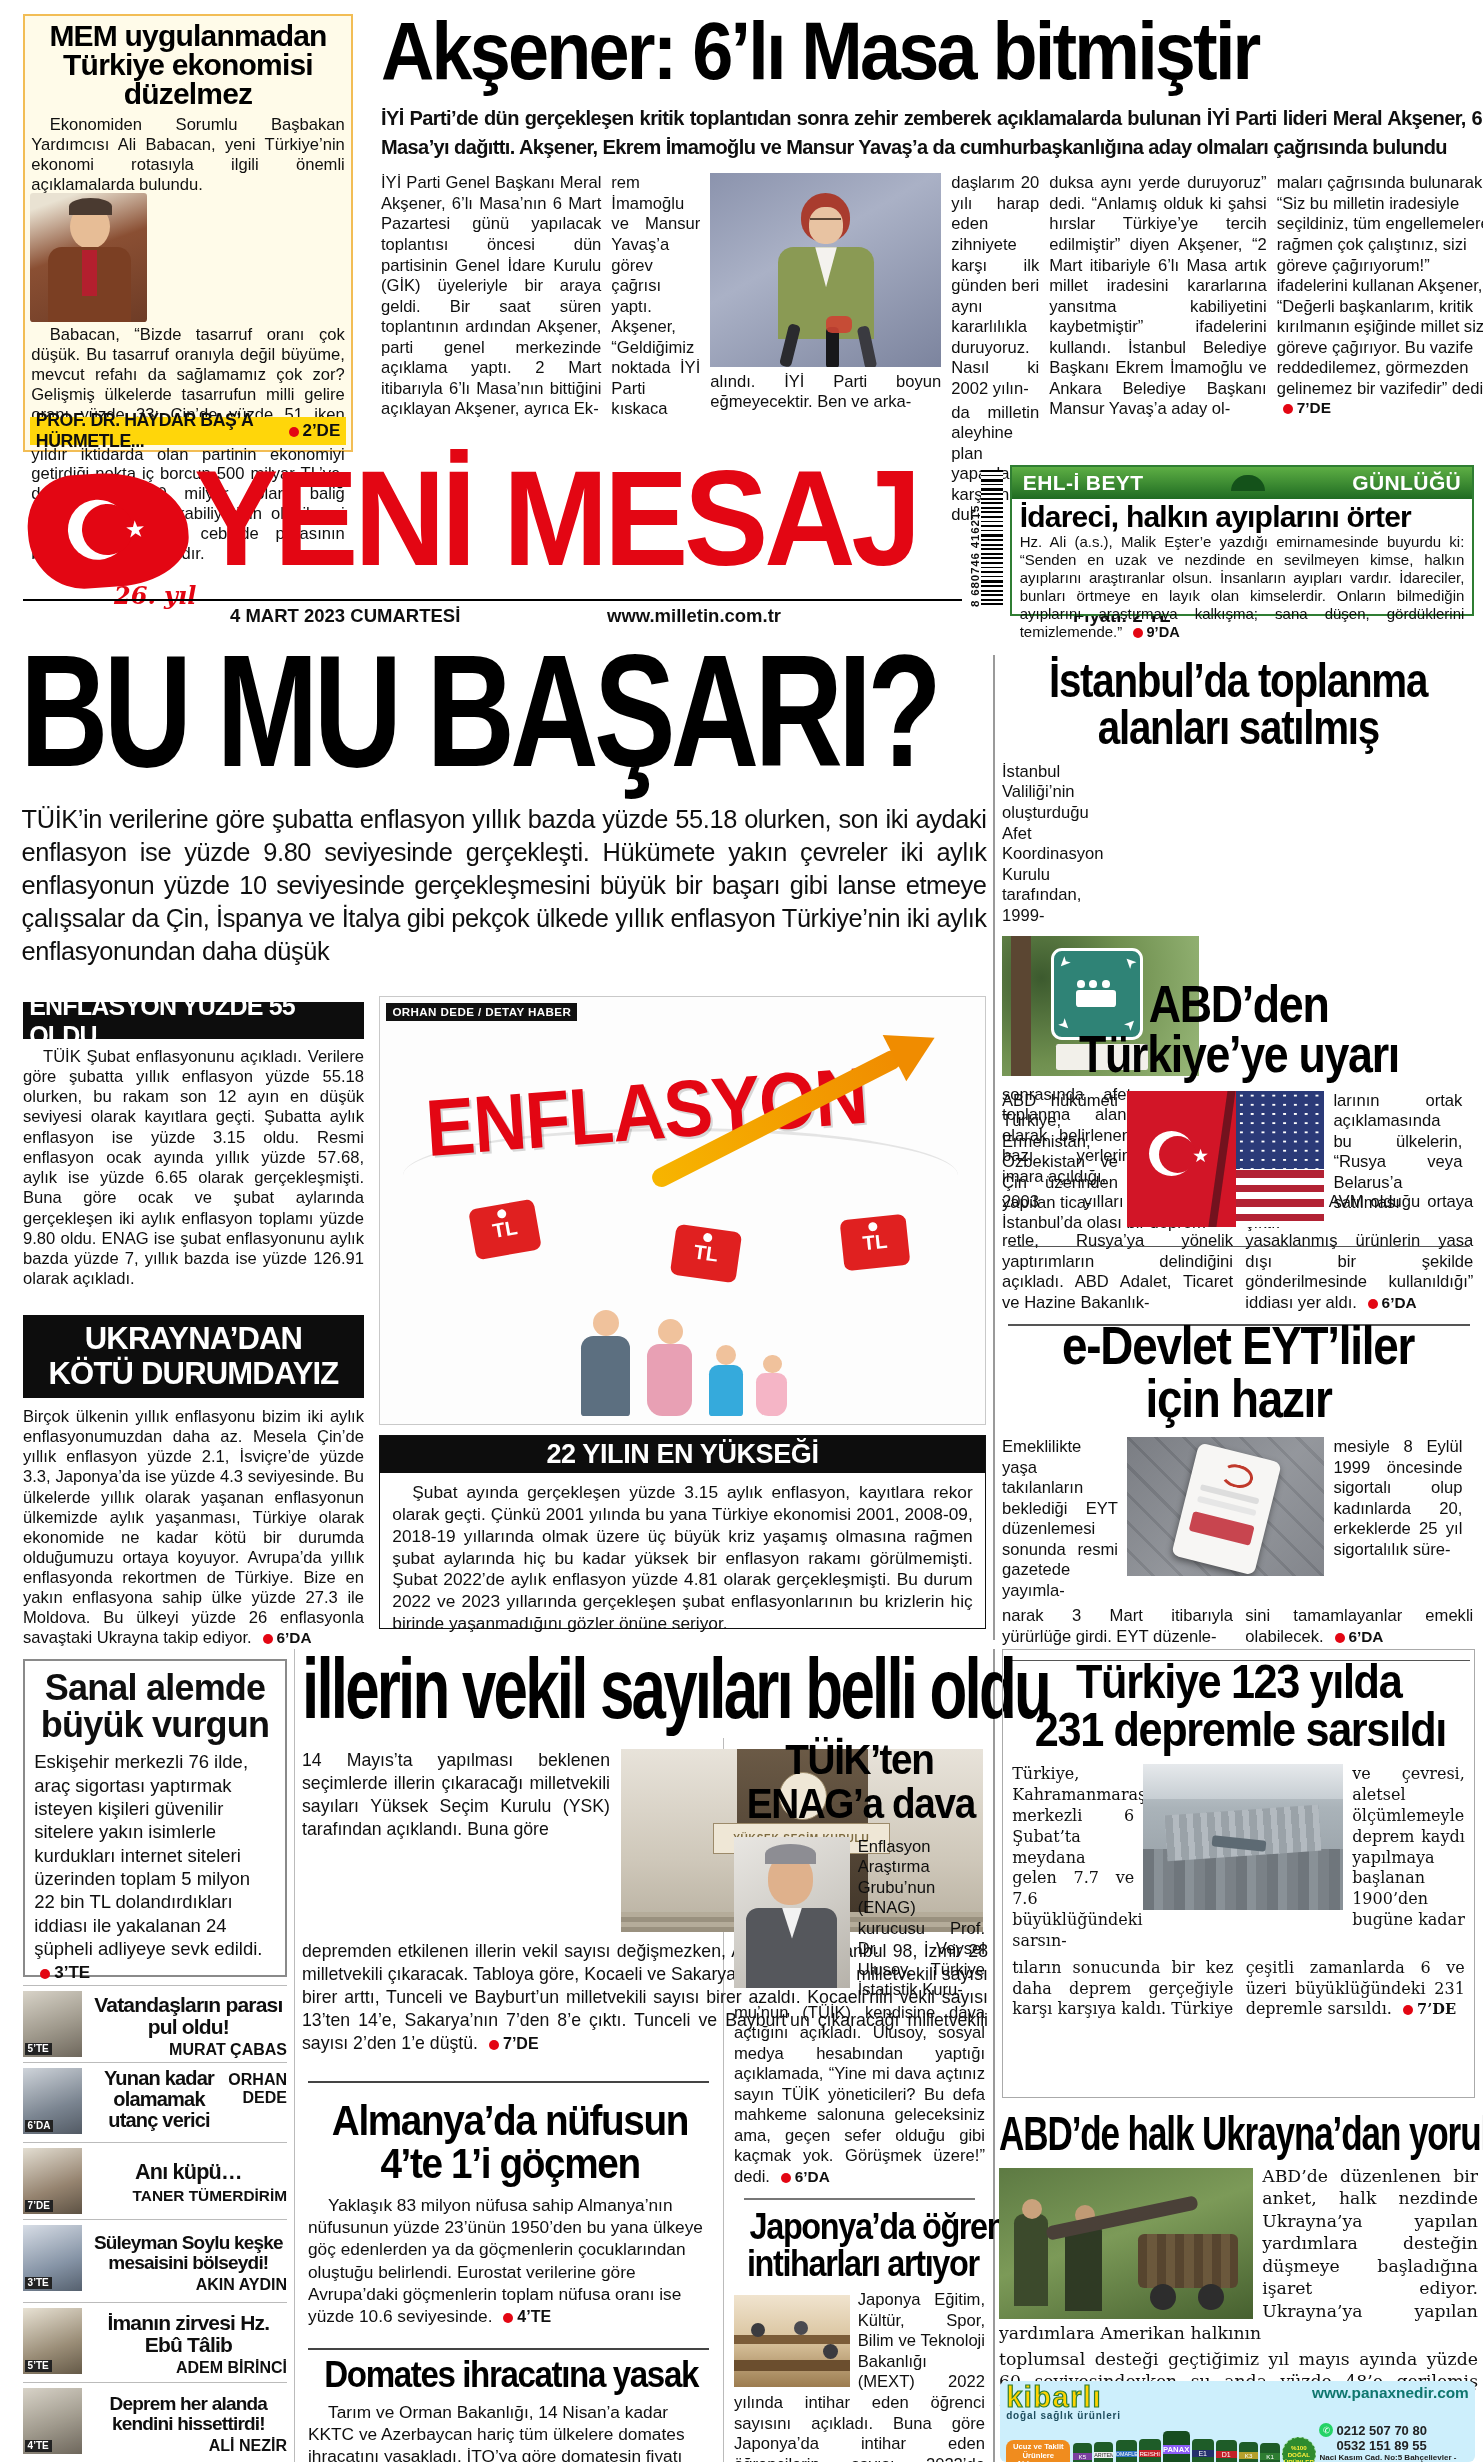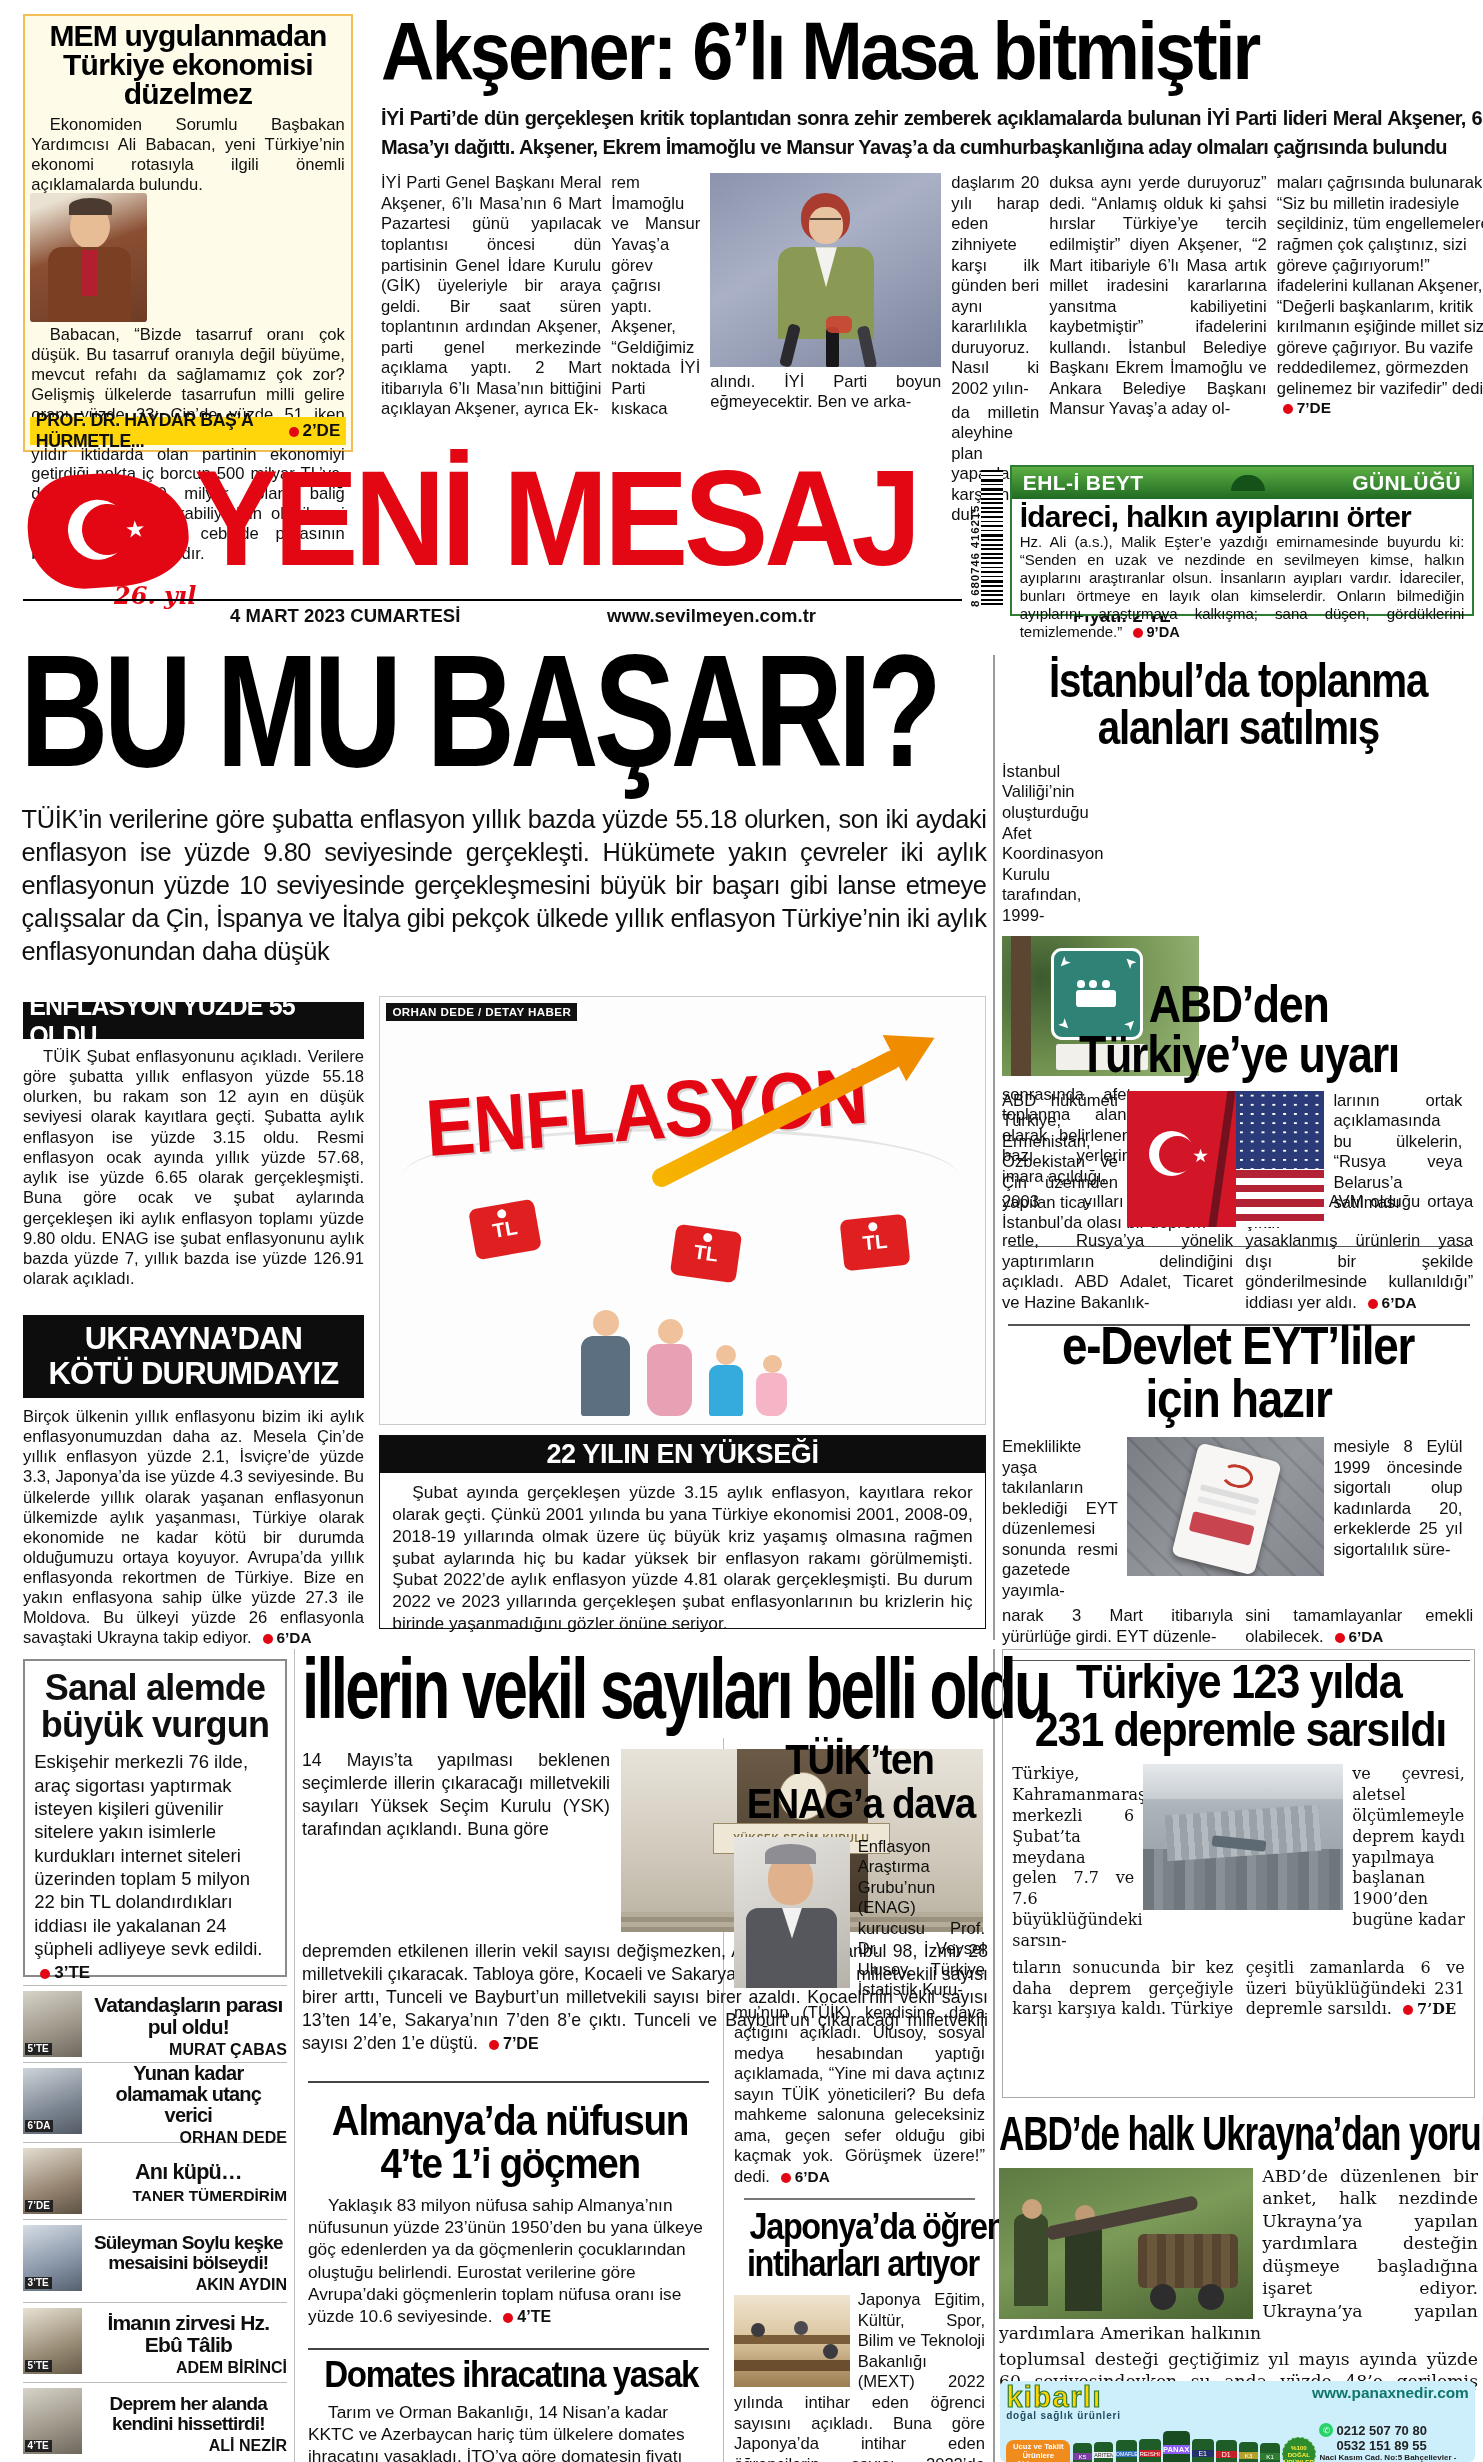--- a/index.html
+++ b/index.html
@@ -86,21 +86,21 @@
       <div class="abs" style="left:40px;top:26px;width:60px;height:60px;border-radius:50%;background:#fff;"></div>
       <div class="abs" style="left:54px;top:31px;width:51px;height:51px;border-radius:50%;background:#e30613;"></div>
       <div class="abs" style="left:97px;top:45px;color:#fff;font-size:23px;">★</div>
     </div>
     <div class="abs" style="left:114px;top:122px;color:#e30613;font-family:'DejaVu Serif',serif;font-style:italic;font-weight:bold;font-size:24px;">26. yıl</div>
     <div class="abs" style="left:194px;top:-9.2px;">
       <span class="sx" style="color:#e30613;font-weight:bold;font-size:136px;letter-spacing:-4.6px;transform:scaleX(0.93);line-height:1;">YENİ MESAJ</span>
     </div>
     <div class="abs hline" style="left:23px;top:140px;width:939px;height:2.3px;background:#000;"></div>
     <div class="abs" style="left:230px;top:146px;font-weight:bold;font-size:18.5px;">4 MART 2023 CUMARTESİ</div>
-    <div class="abs" style="left:607px;top:146px;font-weight:bold;font-size:18.5px;">www.sevilmeyen.com.tr</div>
+    <div class="abs" style="left:607px;top:146px;font-weight:bold;font-size:18.5px;">www.milletin.com.tr</div>
     <div class="abs" style="left:1073px;top:146px;font-weight:bold;font-size:18.5px;">Fiyatı: 2 TL</div>
     <div class="abs hline" style="left:967px;top:165px;width:509px;height:0;"></div>
 
     <div class="abs" style="left:968px;top:10.8px;width:35px;height:137px;display:flex;">
       <div style="writing-mode:vertical-rl;transform:rotate(180deg);font-size:11.6px;font-weight:bold;letter-spacing:0.8px;">8 680746 416215</div>
       <div style="flex:1;background:repeating-linear-gradient(to bottom,#000 0 2.3px,#fff 2.3px 4.6px,#000 4.6px 6.2px,#fff 6.2px 9.2px);"></div>
     </div>
 
     <div class="abs" style="left:1010px;top:6.2px;width:464px;height:151px;border:2.3px solid #2f7d32;background:#fff;box-sizing:border-box;">
       <div style="height:32px;background:linear-gradient(180deg,#5dae44,#1f6b22);display:flex;align-items:center;padding:0 10.8px;color:#fff;font-weight:bold;font-size:21px;letter-spacing:0.4px;">
@@ -292,21 +292,21 @@
         </div>
       <div style="flex:1;display:flex;flex-direction:column;justify-content:center;">
         <div class="colhead cent" style="font-size:21px;">Vatandaşların parası pul oldu!</div>
         <div style="font-weight:bold;font-size:16px;text-align:right;margin-top:3.1px;">MURAT ÇABAS</div>
       </div>
     </div>
     <div style="height:80px;display:flex;gap:7.7px;border-top:0.8px solid #bbb;padding-top:4.6px;box-sizing:border-box;">
       <div class="photo person" style="width:59px;height:66px;flex:none;background:linear-gradient(160deg,#cfd4da,#7b8591 60%,#525a64);">
         <div class="badge">6’DA</div>
         </div>
-      <div style="flex:1;display:flex;flex-direction:column;justify-content:center;">
+      <div style="flex:1;display:flex;justify-content:center;">
         <div class="colhead cent" style="font-size:20px;">Yunan kadar olamamak utanç verici</div>
         <div style="font-weight:bold;font-size:16px;text-align:right;margin-top:3.1px;">ORHAN DEDE</div>
       </div>
     </div>
     <div style="height:77px;display:flex;gap:7.7px;border-top:0.8px solid #bbb;padding-top:4.6px;box-sizing:border-box;">
       <div class="photo person" style="width:59px;height:66px;flex:none;background:linear-gradient(160deg,#e3ded2,#95836f 60%,#5d5244);">
         <div class="badge">7’DE</div>
         </div>
       <div style="flex:1;display:flex;flex-direction:column;justify-content:center;">
         <div class="colhead cent" style="font-size:21.6px;">Anı küpü…</div>

